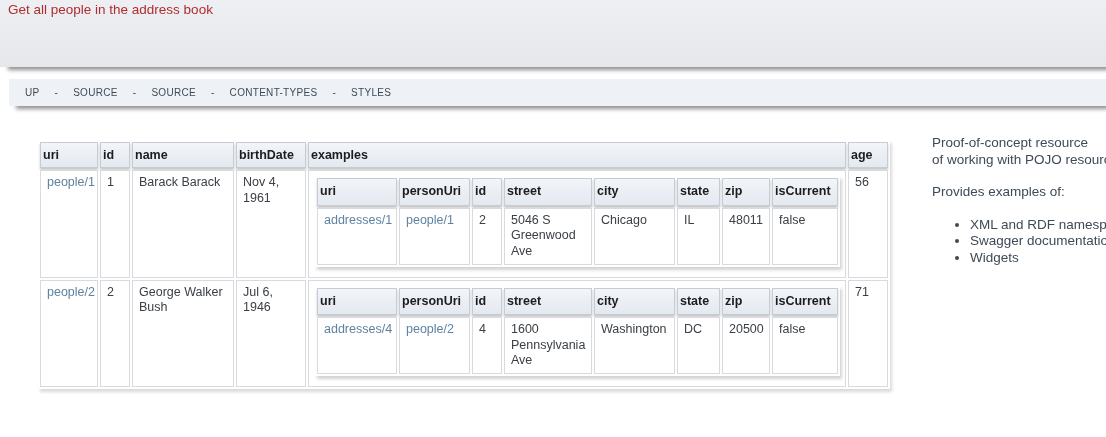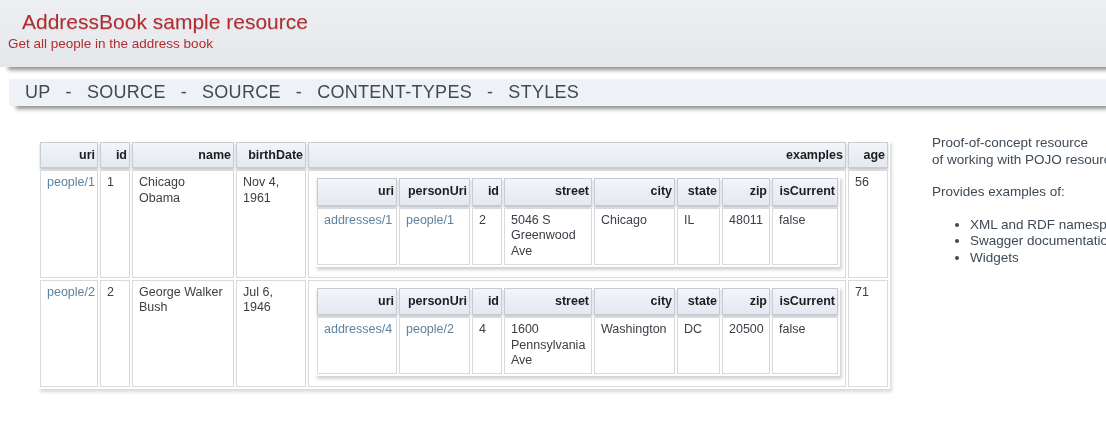--- a/index.html
+++ b/index.html
@@ -31,42 +31,42 @@
   }
 
   
   .navbar {
     position: absolute; top: 79px; left: 9px; right: 0;
     height: 27px;
     background: var(--nav_band_bg, #eef2f6);
     box-shadow: 5px 5px 4px -2px rgba(110,110,110,0.75);
     display: flex; align-items: center;
     padding-left: 16px; column-gap: 15px;
-    font-size: 18px; letter-spacing: 0.3px;
+    font-size: 10px; letter-spacing: 0.3px;
     color: var(--nav_text, #3e4a56);
   }
   .navbar a {
     color: var(--nav_text, #3e4a56);
     text-decoration: none; cursor: pointer;
   }
   .nav-sep { color: var(--nav_text, #3e4a56); }
 
   
   .content { position: absolute; top: 140px; left: 38px; }
   table.grid {
     border-collapse: separate;
     border-spacing: 2px;
     table-layout: fixed;
   }
   table.grid th {
     background: linear-gradient(var(--th_bg_top, #f2f5f9), var(--th_bg_bottom, #e4e9f0));
     border: 1px solid var(--th_border, #c6ccd4);
     box-shadow: 0 2px 2px rgba(0,0,0,0.22);
     font-size: 12.5px; font-weight: bold; color: #1d1d1f;
-    text-align: right; padding: 5px 2px;
+    text-align: left; padding: 5px 2px;
   }
   table.grid td {
     background: #ffffff;
     border: 1px solid var(--td_border, #d7dade);
     font-size: 12.5px; color: var(--table_text, #3b4046);
     vertical-align: top; text-align: left;
     padding: 4px 6px; line-height: 1.25;
     overflow: hidden;
   }
   table.outer { width: 852px; box-shadow: 2px 3px 3px rgba(0,0,0,0.15); }
@@ -84,21 +84,20 @@
   .side-note .heading { margin: 16px 0 0 0; }
   .side-note ul { margin: 16px 0 0 0; padding-left: 38px; }
   .side-note li { white-space: nowrap; margin: 0; }
 </style>
 </head>
 <body>
 
 <div class="page">
 
   <div class="banner">
-    <h1>AddressBook sample resource</h1>
     <div class="subtitle">Get all people in the address book</div>
   </div>
 
   <div class="navbar">
     <a>UP</a>
     <span class="nav-sep">-</span>
     <a>SOURCE</a>
     <span class="nav-sep">-</span>
     <a>SOURCE</a>
     <span class="nav-sep">-</span>
@@ -124,21 +123,21 @@
           <th>name</th>
           <th>birthDate</th>
           <th>examples</th>
           <th>age</th>
         </tr>
       </thead>
       <tbody>
         <tr>
           <td><a class="res-link">people/1</a></td>
           <td>1</td>
-          <td>Chicago Obama</td>
+          <td>Barack Barack</td>
           <td>Nov 4, 1961</td>
           <td class="addr-cell">
             <table class="grid nested">
               <colgroup>
                 <col style="width:80px">
                   <col style="width:71px">
                   <col style="width:30px">
                   <col style="width:88px">
                 <col style="width:81px">
                   <col style="width:43px">

